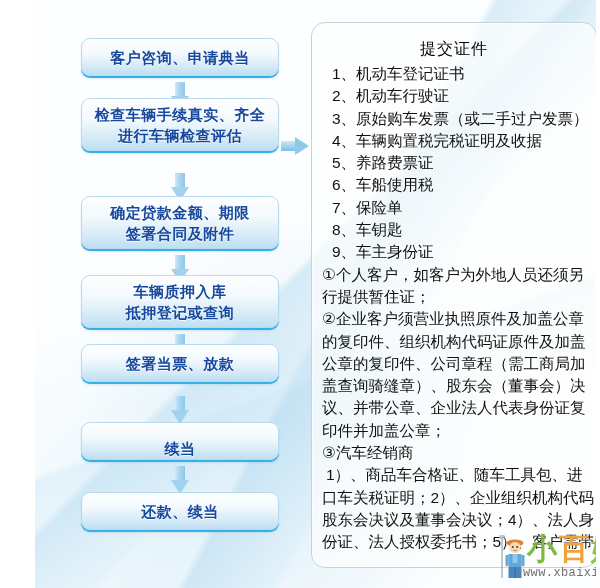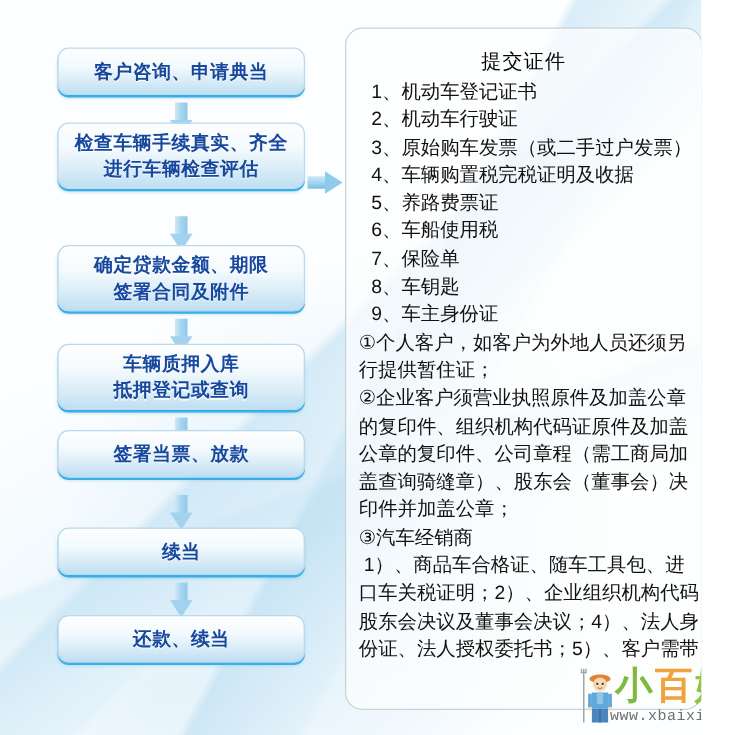--- a/index.html
+++ b/index.html
@@ -19,20 +19,21 @@
     width: 561px;
     height: 588px;
     overflow: hidden;
     background:
       linear-gradient(135deg, rgba(203,230,245,0.00) 0%, rgba(203,230,245,0.00) 46%, rgba(190,224,242,0.55) 47%, rgba(214,236,248,0.35) 56%, rgba(203,230,245,0.00) 57%, rgba(203,230,245,0.00) 100%),
       linear-gradient(118deg, rgba(197,228,244,0.00) 0%, rgba(197,228,244,0.00) 52%, rgba(175,215,238,0.45) 53%, rgba(205,232,246,0.28) 63%, rgba(197,228,244,0.00) 64%, rgba(197,228,244,0.00) 100%),
       linear-gradient(160deg, rgba(200,230,246,0.00) 0%, rgba(200,230,246,0.00) 60%, rgba(188,223,242,0.30) 61%, rgba(200,230,246,0.00) 72%, rgba(200,230,246,0.00) 100%),
       radial-gradient(circle at 48% 72%, rgba(198,228,245,0.55) 0%, rgba(255,255,255,0) 42%),
       radial-gradient(circle at 22% 95%, rgba(206,233,247,0.45) 0%, rgba(255,255,255,0) 38%),
       #fdfeff;
+    margin-left: 35px;
   }
 
   
   .flow-box {
     position: absolute;
     left: 46px;
     width: 198px;
     box-sizing: border-box;
     border: 1px solid #b9d9ee;
     border-radius: 9px;
@@ -233,21 +234,21 @@
 
     <div class="flow-box" style="top:344px;height:38px;">
       <span class="label">签署当票、放款</span>
     </div>
 
     <div class="down-arrow" style="top:396px;">
       <div class="shaft"></div>
       <div class="head"></div>
     </div>
 
-    <div class="flow-box" style="top:422px;height:38px;">
+    <div class="flow-box" style="top:422px;height:38px;align-items:flex-end;">
       <span class="label">续当</span>
     </div>
 
     <div class="down-arrow" style="top:466px;">
       <div class="shaft"></div>
       <div class="head"></div>
     </div>
 
     <div class="flow-box" style="top:492px;height:38px;text-align:center;">
       <span class="label">还款、续当</span>
@@ -271,20 +272,21 @@
         <div class="docs-line indent1">6、车船使用税</div>
         <div class="docs-line indent1">7、保险单</div>
         <div class="docs-line indent1">8、车钥匙</div>
         <div class="docs-line indent1">9、车主身份证</div>
         <div class="docs-line indent0">①个人客户，如客户为外地人员还须另</div>
         <div class="docs-line indent0">行提供暂住证；</div>
         <div class="docs-line indent0">②企业客户须营业执照原件及加盖公章</div>
         <div class="docs-line indent0">的复印件、组织机构代码证原件及加盖</div>
         <div class="docs-line indent0">公章的复印件、公司章程（需工商局加</div>
         <div class="docs-line indent0">盖查询骑缝章）、股东会（董事会）决</div>
+        <div class="docs-line indent0">议、并带公章、企业法人代表身份证复</div>
         <div class="docs-line indent0">印件并加盖公章；</div>
         <div class="docs-line indent0">③汽车经销商</div>
         <div class="docs-line indent2">1）、商品车合格证、随车工具包、进</div>
         <div class="docs-line indent0">口车关税证明；2）、企业组织机构代码</div>
         <div class="docs-line indent0">股东会决议及董事会决议；4）、法人身</div>
         <div class="docs-line indent0">份证、法人授权委托书；5）、客户需带</div>
       </div>
   </div>
 
   <div id="watermark">

